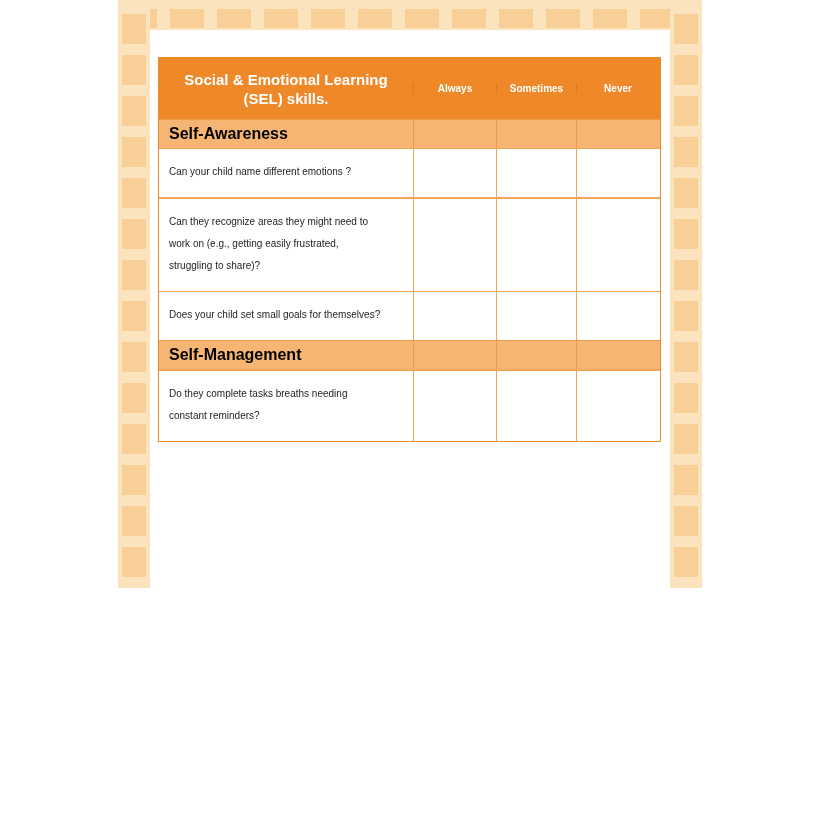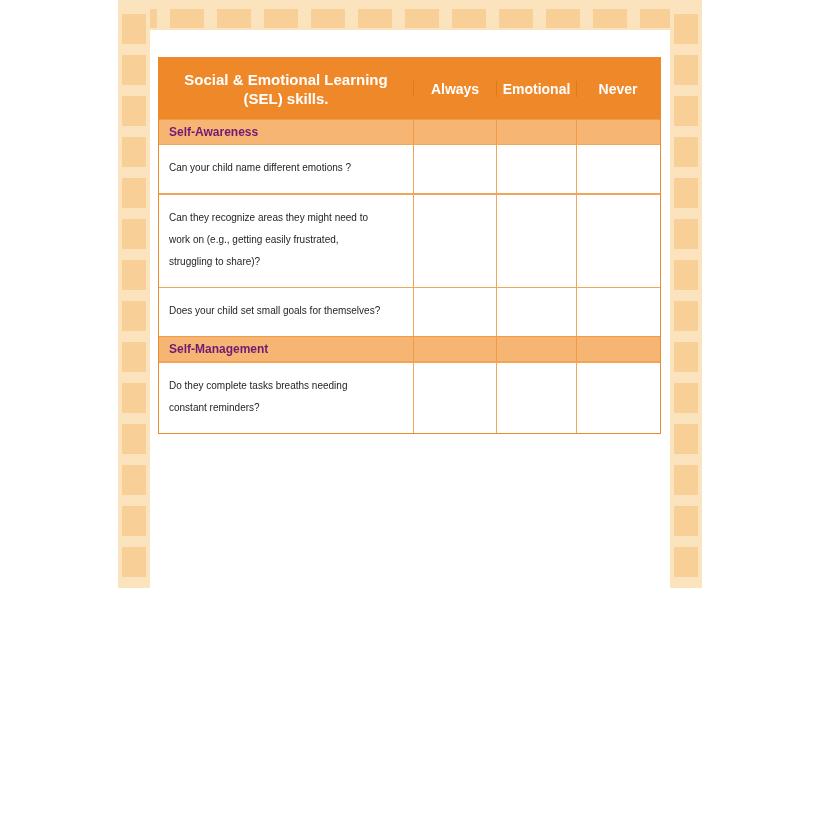--- a/index.html
+++ b/index.html
@@ -21,24 +21,24 @@
 
   
   .sel-table{position:absolute;left:40px;top:57px;width:503px;border:1.5px solid #E98A2B;box-sizing:border-box;background:#fff;}
   .trow{display:grid;grid-template-columns:254px 83px 80px 83px;}
   .trow > div{box-sizing:border-box;}
 
   .thead{background:#EF8829;min-height:61px;align-items:center;}
   .thead .title-cell{display:flex;align-items:center;justify-content:center;text-align:center;
     color:#ffffff;font-weight:bold;font-size:15px;line-height:19px;padding:6px 10px;}
   .thead .col-cell{display:flex;align-items:center;justify-content:center;color:#ffffff;
-    font-weight:bold;font-size:14px;border-left:1px solid #DE7A18;}
+    font-weight:bold;font-size:10px;border-left:1px solid #DE7A18;}
 
   .section-row{background:#F6B573;border-top:1px solid #EF9B47;}
-  .section-row .section-title{font-weight:bold;font-size:12px;color:#701a75;padding:5px 10px;}
+  .section-row .section-title{font-weight:bold;font-size:16px;color:#000000;padding:5px 10px;}
   .section-row .acell{border-left:1px solid #EF9B47;}
 
   .q-row{border-top:1px solid #F2A558;background:#ffffff;}
   .q-row .q-cell{font-size:10px;line-height:22px;color:#1E1E1E;padding:12px 30px 14px 10px;}
   .q-row .acell{border-left:1px solid #F2A558;}
 
   
   .characters{position:absolute;left:0;bottom:40px;width:584px;height:122px;}
 
   
@@ -57,21 +57,21 @@
 
     <div class="frame-top"></div>
     <div class="frame-side frame-left"></div>
     <div class="frame-side frame-right"></div>
 
     <div class="sel-table">
 
       <div class="trow thead">
         <div class="title-cell">Social &amp; Emotional Learning (SEL) skills.</div>
         <div class="col-cell">Always</div>
-        <div class="col-cell">Emotional</div>
+        <div class="col-cell">Sometimes</div>
         <div class="col-cell">Never</div>
       </div>
 
       <div class="trow section-row">
         <div class="section-title">Self-Awareness</div>
         <div class="acell"></div>
         <div class="acell"></div>
         <div class="acell"></div>
       </div>
 

